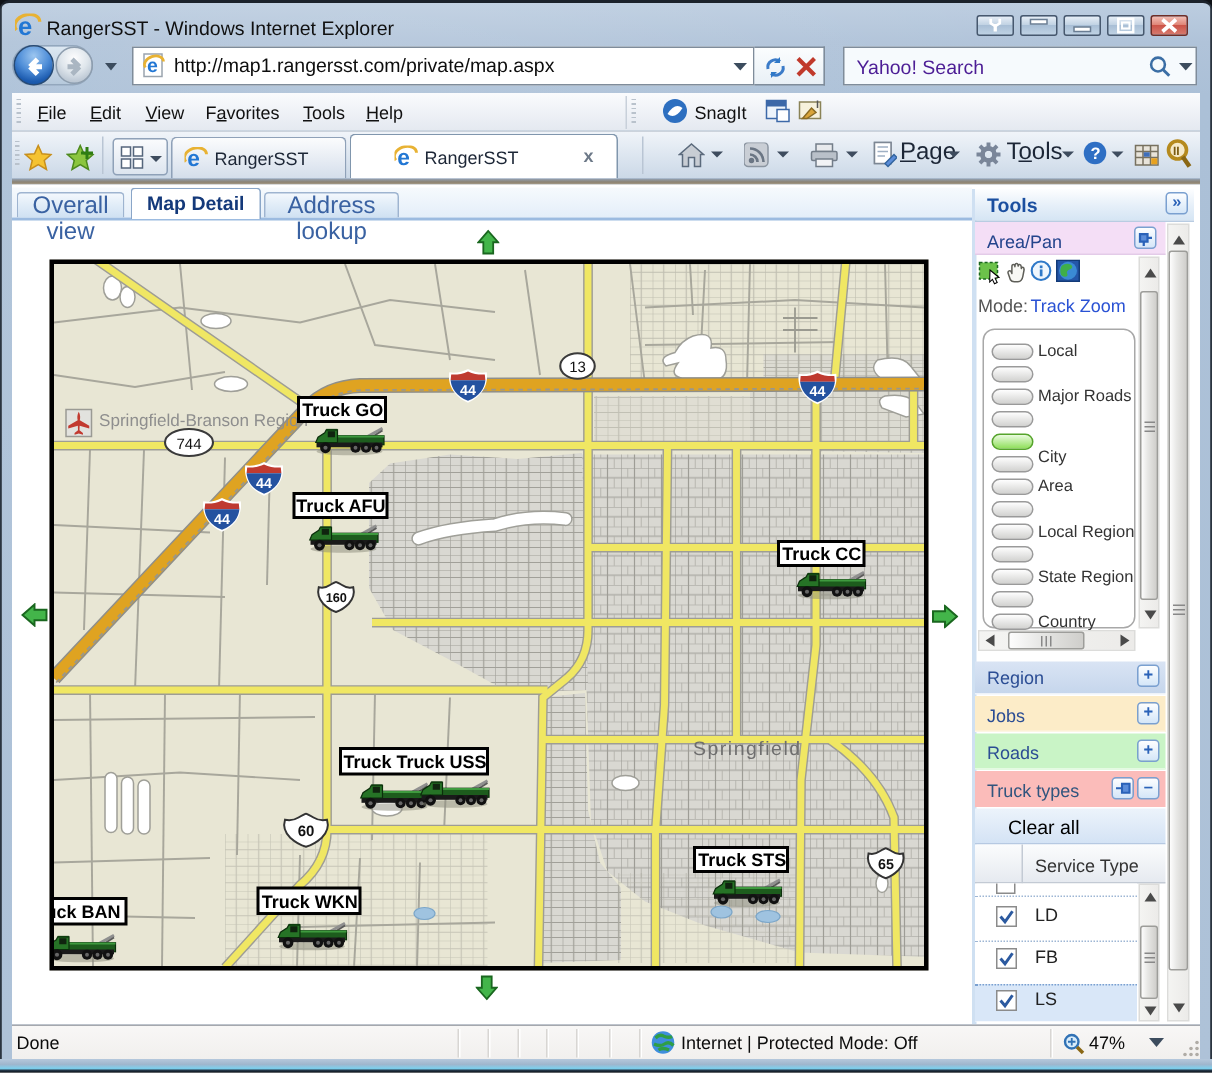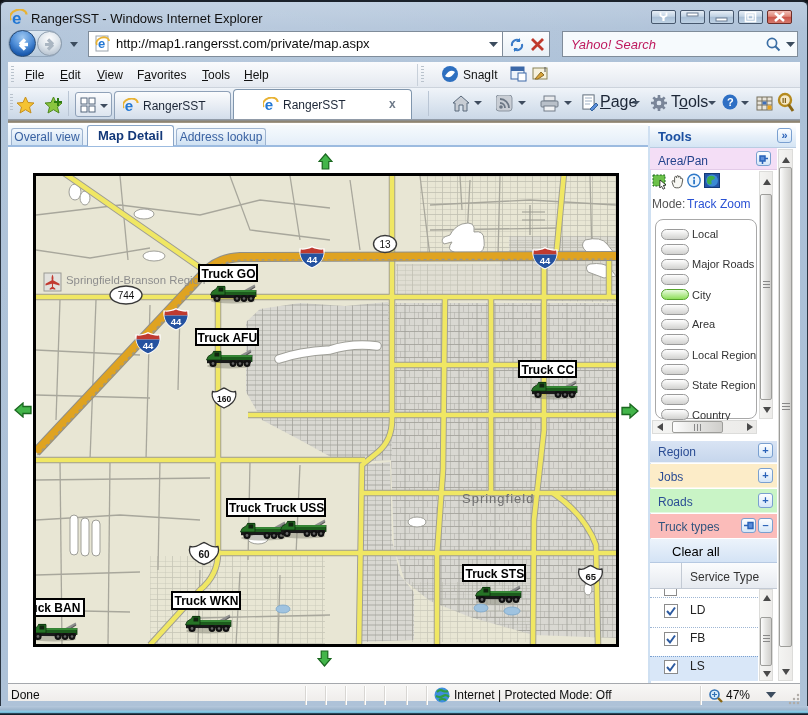--- a/index.html
+++ b/index.html
@@ -15,47 +15,47 @@
 #addrrow{position:absolute;left:0;top:0;width:808px;height:62px}
 #navpill{position:absolute;left:8px;top:30px;width:54px;height:27px;border-radius:14px;background:linear-gradient(180deg,#dde8f2,#b6c9dc);border:1px solid #93a7bd}
 #backbtn{position:absolute;left:9px;top:30px;width:27px;height:27px;border-radius:50%;background:radial-gradient(circle at 50% 25%,#9cc6f0 0,#4f8ed8 45%,#1d5cb0 75%,#114a9a 100%);border:1px solid #274a74}
 #fwdbtn{position:absolute;left:37px;top:31px;width:25px;height:25px;border-radius:50%;background:radial-gradient(circle at 50% 30%,#fdfdfe 0,#dfe6ec 45%,#bfcad6 75%,#aebdca 100%);border:1px solid #8d9dae}
 .navarrow{position:absolute;top:0;left:0}
 #navdrop{position:absolute;left:70px;top:42px;width:0;height:0;border-left:4.5px solid transparent;border-right:4.5px solid transparent;border-top:5.5px solid #3c4c5e}
 #urlbox{position:absolute;left:88px;top:31px;width:415px;height:26px;background:#fff;border:1px solid #7f8c9a;font-size:13px;color:#0d0d0d;line-height:24px}
 #urltext{position:absolute;left:27px;top:0}
 #refreshbox{position:absolute;left:503px;top:31px;width:47px;height:26px;background:linear-gradient(180deg,#fbfdfe,#e9f0f6);border:1px solid #7f8c9a;border-left:none}
 #searchbox{position:absolute;left:562px;top:31px;width:236px;height:26px;background:#f6fafd;border:1px solid #7f8c9a}
-#searchtext{position:absolute;left:8px;top:5px;font-size:13px;font-style:italic;color:#be185d}
+#searchtext{position:absolute;left:8px;top:5px;font-size:13px;color:#4c1d95}
 
 #menurow{position:absolute;left:8px;top:62px;width:792px;height:26px;background:linear-gradient(180deg,#fafbfd 0,#eef1f6 55%,#e4e9f0 100%);border-bottom:1px solid #ccd3dc}
 .menuitem{position:absolute;top:6px;font-size:12px;color:#111}
 .grip{position:absolute;top:4px;width:3px;height:18px;background-image:repeating-linear-gradient(180deg,#b9c2cc 0,#b9c2cc 1px,transparent 1px,transparent 3px)}
 
 #tabsrow{position:absolute;left:8px;top:88px;width:792px;height:31px;background:linear-gradient(180deg,#f0f4f9 0,#dde6f0 50%,#cbd8e7 100%)}
 #tabsrowline{position:absolute;left:8px;top:119px;width:792px;height:4px;background:linear-gradient(180deg,#93a2b6 0,#8b8271 60%,#a99f8d 100%)}
 .tab{position:absolute;border:1px solid #8fa1b8;border-bottom:none;border-radius:4px 4px 0 0;background:linear-gradient(180deg,#fbfcfd 0,#e8edf4 50%,#d4deeb 100%);font-size:12px;color:#1c2636}
 #tab2{background:#fff;border-color:#8096ad}
 .tabX{position:absolute;font-size:12px;color:#6d7988;font-weight:bold}
 .cmdtext{position:absolute;top:5px;font-size:16px;color:#1c2636}
 .drop{position:absolute;width:0;height:0;border-left:4px solid transparent;border-right:4px solid transparent;border-top:4px solid #3e4c5e}
 
 #content{position:absolute;left:8px;top:123px;width:792px;height:560px;background:#fff}
 
-.atab{position:absolute;border:1px solid #9eb4d0;border-bottom:none;border-radius:3px 3px 0 0;background:linear-gradient(180deg,#f3f8fd 0,#e2edf8 45%,#cfe1f2 100%);font-size:12px;color:#3a62a2;text-align:center}
+.atab{position:absolute;border:1px solid #9eb4d0;border-bottom:none;border-radius:3px 3px 0 0;background:linear-gradient(180deg,#f3f8fd 0,#e2edf8 45%,#cfe1f2 100%);font-size:16px;color:#3a62a2;text-align:center}
 #atabline{position:absolute;left:0px;top:22px;width:640px;height:2px;background:#9cbbe0}
 #atab2{background:#fff;border-color:#8aa6c8;color:#14397a;font-weight:bold;z-index:3}
 .sbbtn{position:absolute;width:15px;height:15px;border:1px solid #7aa0d0;border-radius:3px;background:linear-gradient(180deg,#fdfeff,#d4e6f8);color:#2a62b8;font-size:11px;font-weight:bold;text-align:center;line-height:13px}
 .vsb-track{position:absolute;background:linear-gradient(90deg,#f4f4f2 0,#ecebe9 100%);border:1px solid #dcdcda}
 .vsb-thumb{position:absolute;background:linear-gradient(90deg,#fdfdfd 0,#e8e8e6 40%,#cfcecb 100%);border:1px solid #9d9d9a;border-radius:2px}
 .sb-arrow{position:absolute;width:0;height:0}
 .pill{position:absolute;width:28px;height:11px;border:1px solid #9a9a9a;border-radius:6px;background:linear-gradient(180deg,#fefefe 0,#d2d2d0 100%)}
 .pill.green{background:linear-gradient(180deg,#eafbe0 0,#8fdf5a 100%);border-color:#56a42c}
 .plabel{position:absolute;left:44px;color:#333;font-size:11px}
-#statusbar{position:absolute;left:8px;top:683px;width:792px;height:18px;background:linear-gradient(180deg,#f8f7f6 0,#efedeb 100%);border-top:1px solid #a5a8ad;font-size:12px;color:#0c0c0c}
+#statusbar{position:absolute;left:8px;top:683px;width:792px;height:30px;background:linear-gradient(180deg,#f8f7f6 0,#efedeb 100%);border-top:1px solid #a5a8ad;font-size:12px;color:#0c0c0c}
 .sep{position:absolute;top:2px;width:1px;height:19px;background:#d8d6d3;box-shadow:1px 0 0 #fff}
 #botframe{position:absolute;left:0;top:706px;width:808px;height:9px;background:linear-gradient(180deg,#b5c8dc 0,#9fb6cd 40%,#7ed0ee 70%,#223344 85%,#0d131a 100%)}
 .greenarrow{position:absolute}
 </style></head>
 <body>
 <div id="frame"></div>
 <div id="titlebar">
   <svg class="abs" style="left:10px;top:7px" width="18" height="18" viewBox="0 0 18 18">
     <text x="2" y="14.5" font-size="17" font-weight="bold" fill="#2277d4" font-family="Liberation Sans">e</text>
     <path d="M1,11 A8.5,6 -18 1 1 16.5,5.5" fill="none" stroke="#e8b233" stroke-width="2.2"></path>
@@ -527,21 +527,21 @@
 
     <div class="abs" style="left:7px;top:96px;width:102px;height:200px;border:1px solid #a8a8a8;border-radius:8px"></div>
     <div id="pills">
       <div class="pill" style="left:13px;top:106px"></div>
         <div class="plabel" style="top:105px">Local</div>
       <div class="pill" style="left:13px;top:121px"></div>
       <div class="pill" style="left:13px;top:136px"></div>
         <div class="plabel" style="top:135px">Major Roads</div>
       <div class="pill" style="left:13px;top:151px"></div>
       <div class="pill green" style="left:13px;top:166px"></div>
-        <div class="plabel" style="top:166px">City</div>
+        <div class="plabel" style="top:176px">City</div>
       <div class="pill" style="left:13px;top:181px"></div>
       <div class="pill" style="left:13px;top:196px"></div>
         <div class="plabel" style="top:195px">Area</div>
       <div class="pill" style="left:13px;top:211px"></div>
       <div class="pill" style="left:13px;top:226px"></div>
         <div class="plabel" style="top:226px">Local Region</div>
       <div class="pill" style="left:13px;top:241px"></div>
       <div class="pill" style="left:13px;top:256px"></div>
         <div class="plabel" style="top:256px">State Region</div>
       <div class="pill" style="left:13px;top:271px"></div>

